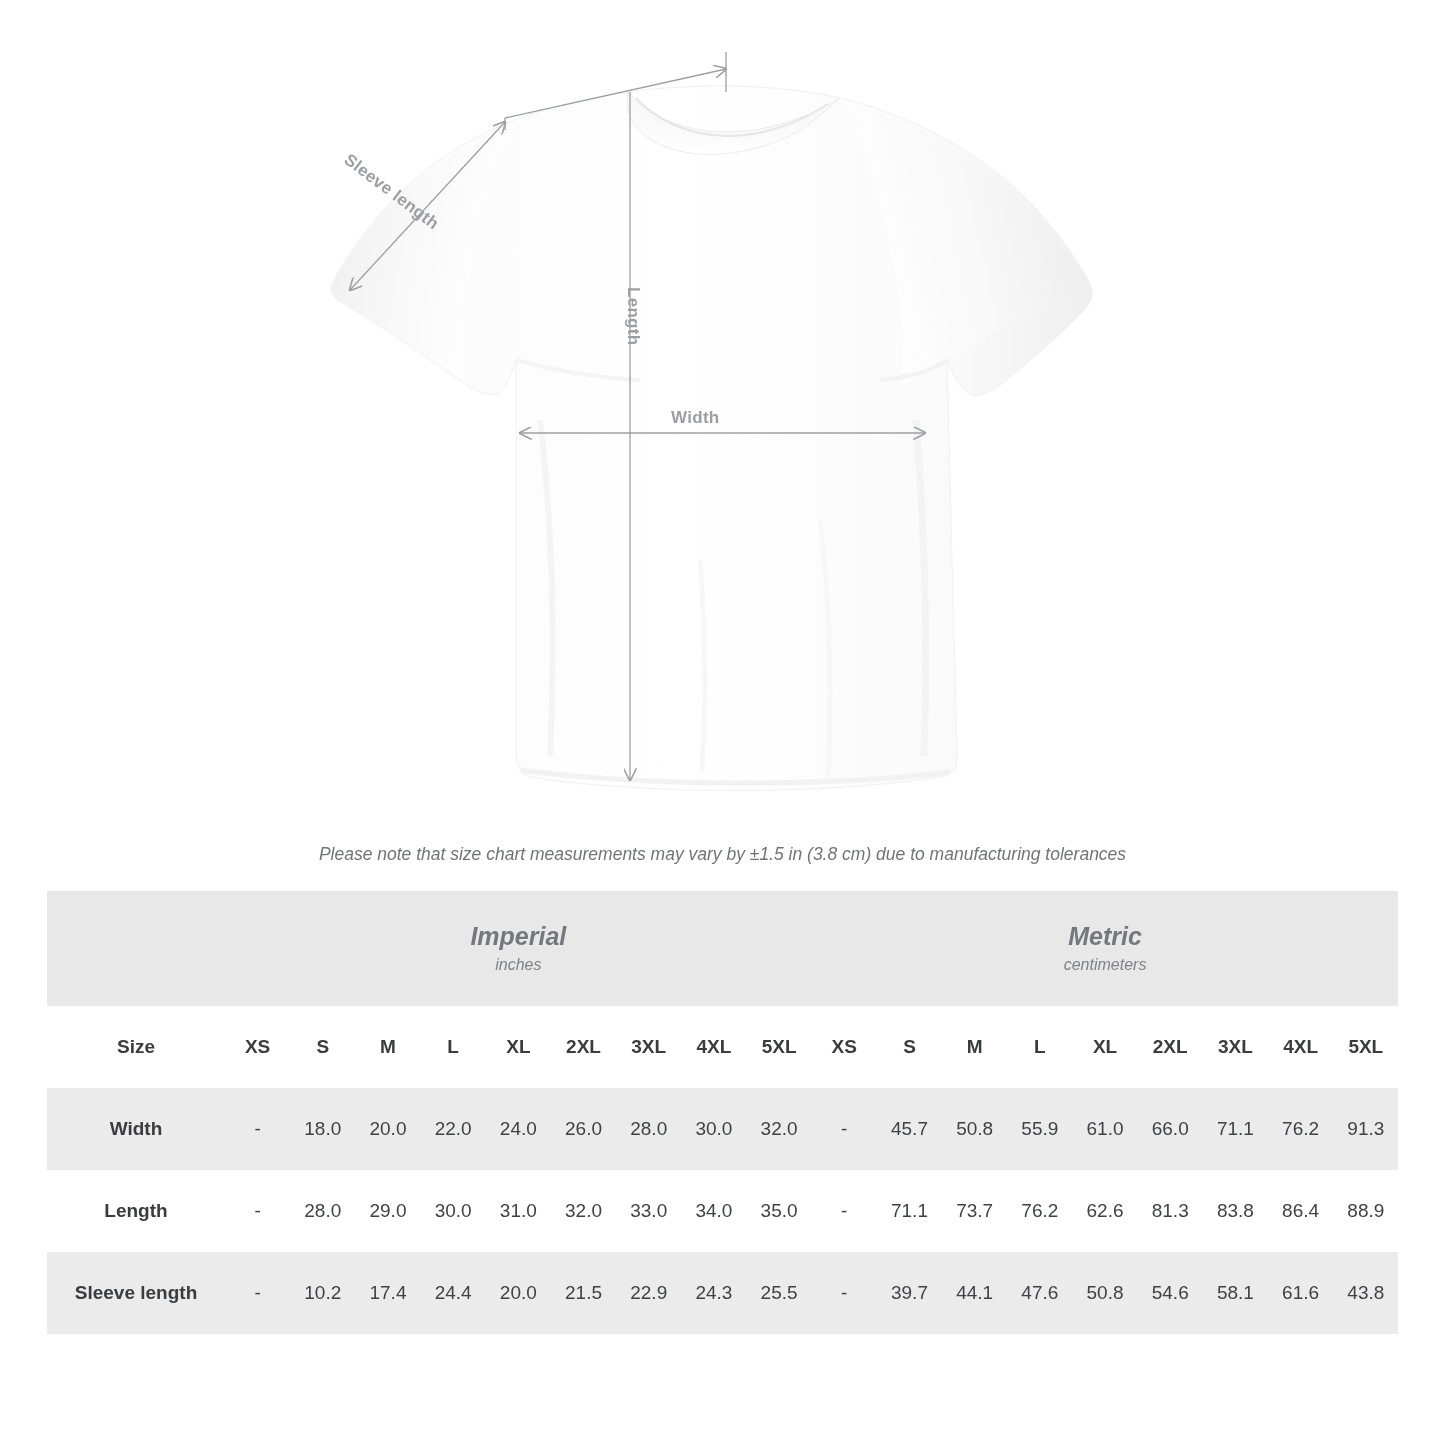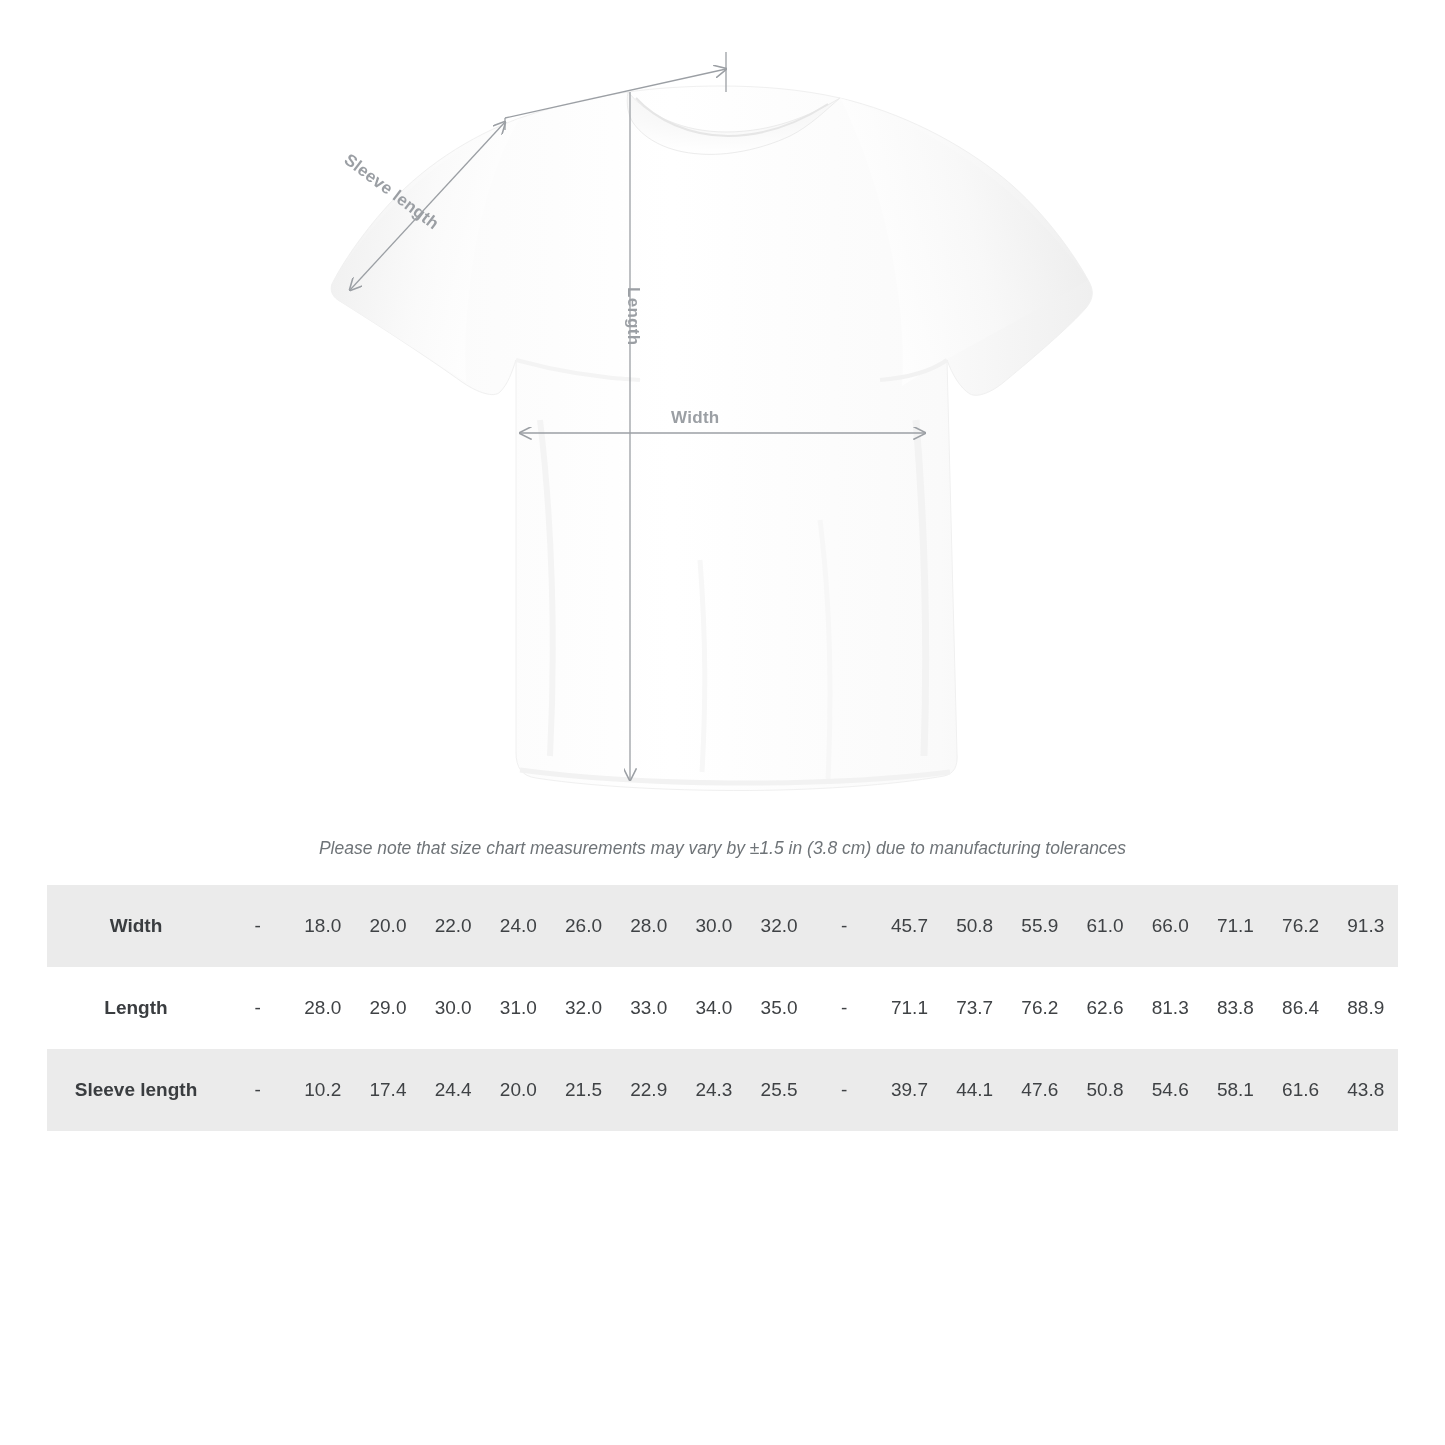--- a/index.html
+++ b/index.html
@@ -61,21 +61,21 @@
     text-align: center;
     margin-top: 14px;
   }
   .chart-title {
     font-size: 30px;
     font-weight: bold;
     color: #2f3133;
     letter-spacing: 0.2px;
   }
   .chart-note {
-    margin-top: 18px;
+    margin-top: 24px;
     font-size: 17.5px;
     font-style: italic;
     color: #6f7478;
     text-align: center;
   }
 
   
   .table-wrap {
     margin: 26px 47px 0 47px;
     width: 1351px;
@@ -266,21 +266,53 @@
         <col class="c-val">
         <col class="c-val">
         <col class="c-val">
         <col class="c-val">
       <col class="c-val">
         <col class="c-val">
         <col class="c-val">
         <col class="c-val">
     </colgroup>
     <tbody>
-
+      <tr class="unitgroup">
+        <td></td>
+        <td colspan="9">
+          <div class="u-name">Imperial</div>
+          <div class="u-sub">inches</div>
+        </td>
+        <td colspan="9">
+          <div class="u-name">Metric</div>
+          <div class="u-sub">centimeters</div>
+        </td>
+      </tr>
+
+      <tr class="head-row">
+        <td class="rowlabel">Size</td>
+        <td>XS</td>
+        <td>S</td>
+        <td>M</td>
+        <td>L</td>
+        <td>XL</td>
+        <td>2XL</td>
+        <td>3XL</td>
+        <td>4XL</td>
+        <td>5XL</td>
+        <td>XS</td>
+        <td>S</td>
+        <td>M</td>
+        <td>L</td>
+        <td>XL</td>
+        <td>2XL</td>
+        <td>3XL</td>
+        <td>4XL</td>
+        <td>5XL</td>
+      </tr>
 
       <tr class="data-row alt">
         <td class="rowlabel">Width</td>
         <td class="val">-</td>
         <td class="val">18.0</td>
         <td class="val">20.0</td>
         <td class="val">22.0</td>
         <td class="val">24.0</td>
         <td class="val">26.0</td>
         <td class="val">28.0</td>

